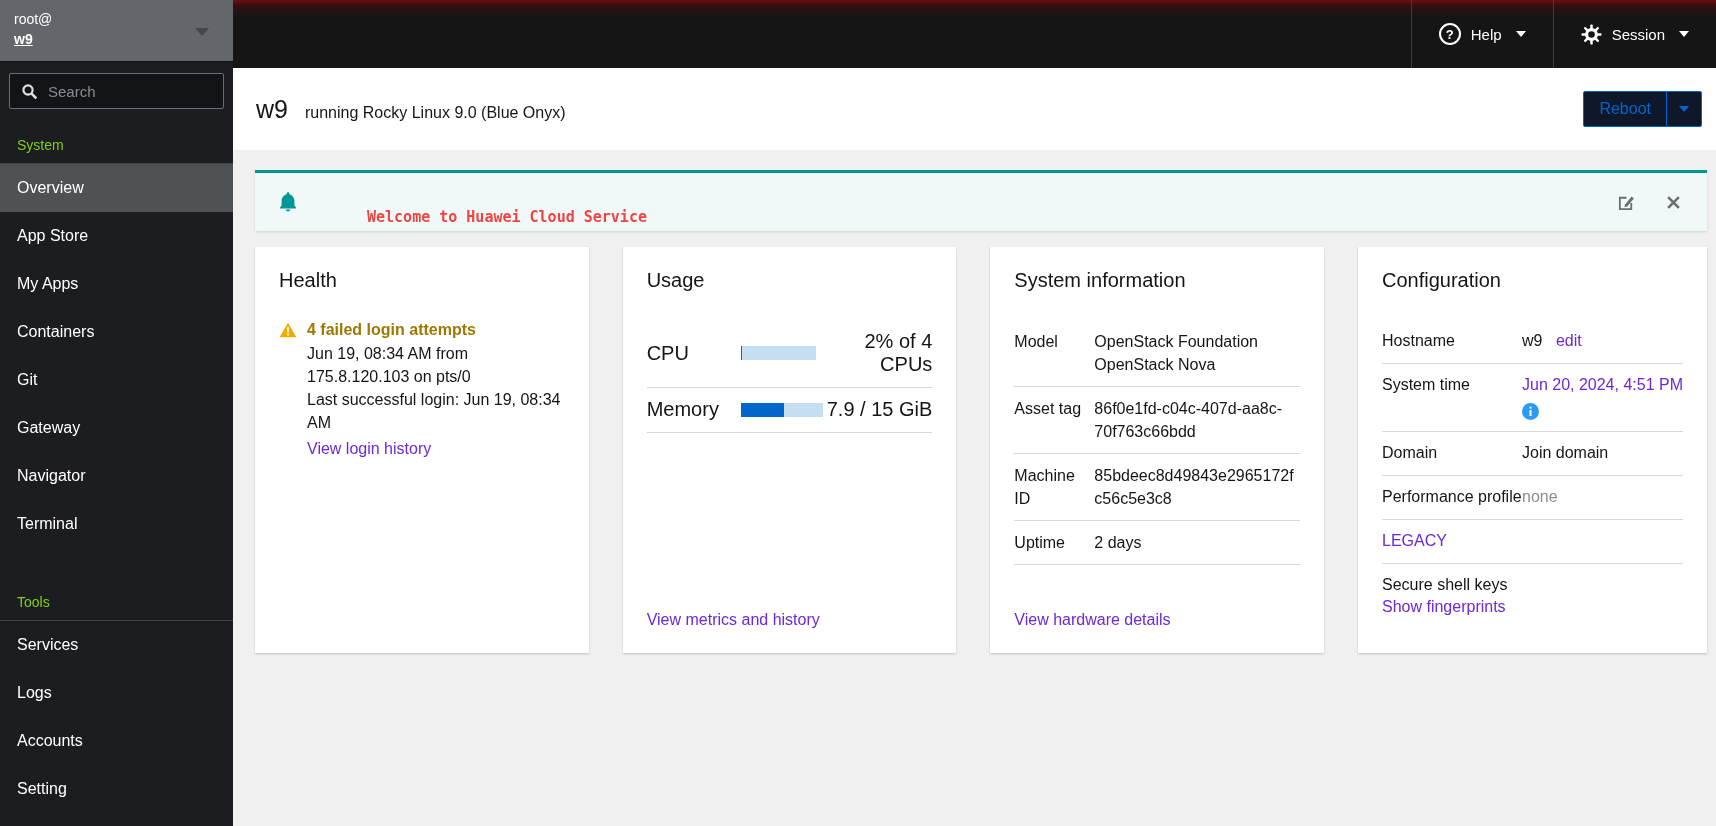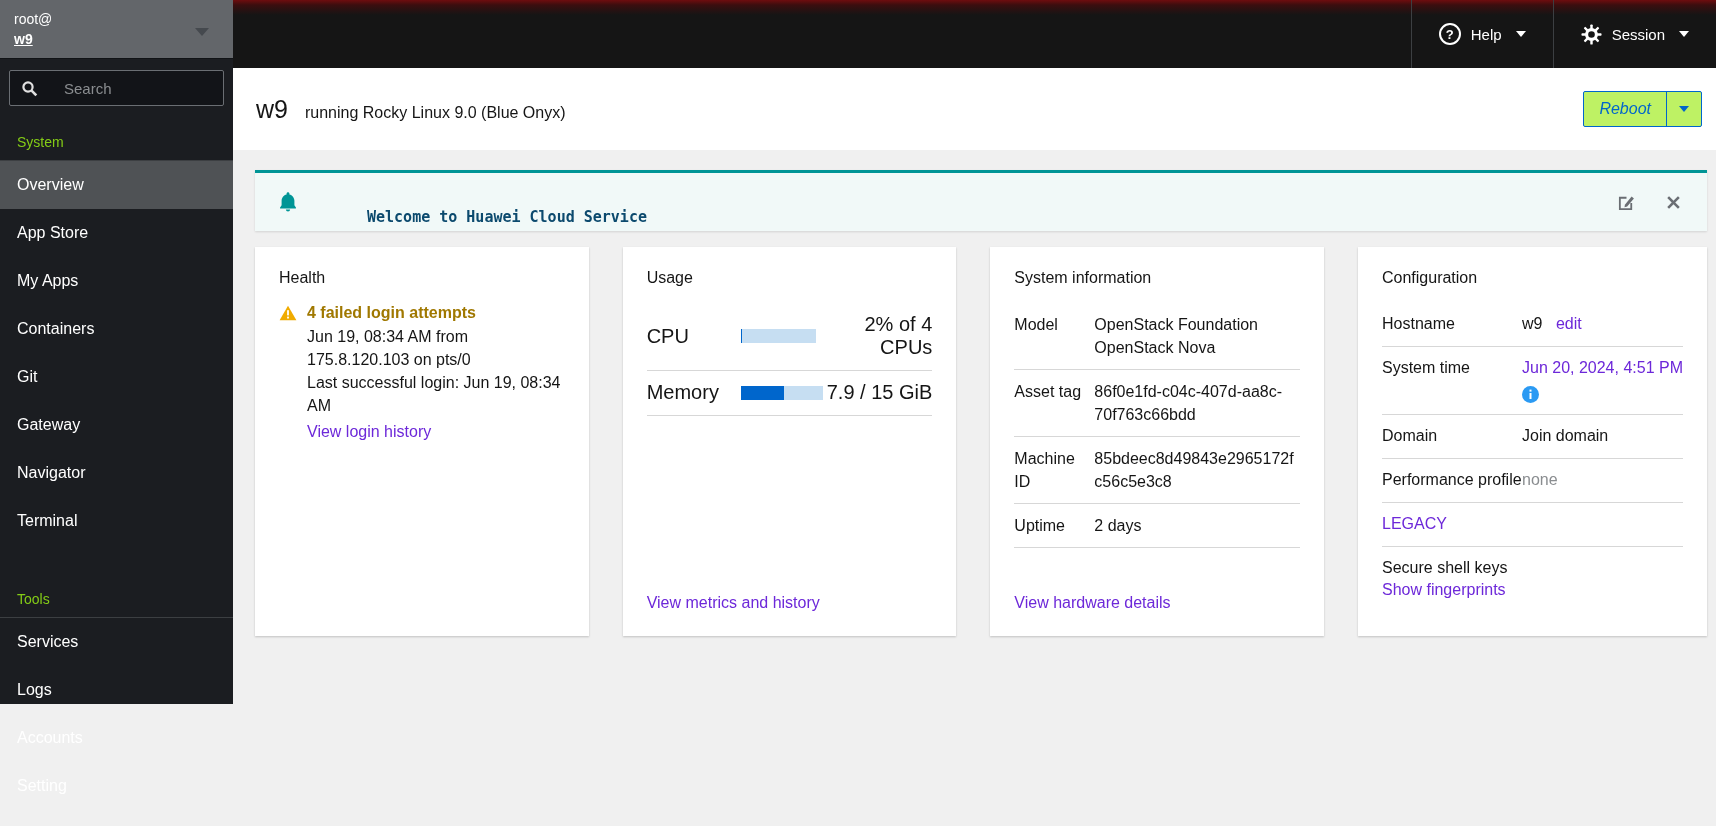--- a/index.html
+++ b/index.html
@@ -6,39 +6,39 @@
   html, body { width: 1716px; height: 826px; overflow: hidden; }
   body {
     font-family: "Liberation Sans", sans-serif;
     background: #f0f0f0;
     color: #151515;
     position: relative;
   }
 
   
   .sidebar {
-    position: absolute; left: 0; top: 0; width: 233px; height: 704px;
+    position: absolute; left: 0; top: 0; width: 233px; height: 826px;
     background: #1b1d21; z-index: 5; display: flex; flex-direction: column;
   }
   .user-block {
     height: 62px; background: #63666a; color: #fff;
     padding: 9px 14px; position: relative; cursor: pointer;
     border-bottom: 1px solid #111316;
   }
   .user-line1 { font-size: 14px; line-height: 20px; }
   .user-line2 { font-size: 14px; line-height: 20px; text-decoration: underline; font-weight: bold; }
   .user-caret {
     position: absolute; right: 24px; top: 28px;
     width: 0; height: 0; border-left: 7px solid transparent;
     border-right: 7px solid transparent; border-top: 8px solid #45494e;
   }
   .search-wrap { padding: 11px 9px 4px 9px; }
   .search-box {
     height: 36px; border: 1px solid #6a6e73; background: #121418;
-    display: flex; align-items: center; gap: 26px; padding: 0 11px;
+    display: flex; align-items: center; gap: 10px; padding: 0 11px;
     border-radius: 2px; cursor: text;
   }
   .search-box .ph { color: #8a8d90; font-size: 15px; }
   .nav { margin-top: 16px; }
   .nav-section-label { color: #84cc16; font-size: 14px; padding: 8px 17px 10px; }
   .nav-divider { border-bottom: 1px solid #3c3f42; }
   .nav-item {
     color: #fff; font-size: 16px; line-height: 22px;
     padding: 13px 17px; cursor: pointer;
   }
@@ -71,21 +71,21 @@
   
   .page-header {
     position: absolute; left: 233px; right: 0; top: 68px; height: 82px;
     background: #fff; display: flex; align-items: center; padding: 0 14px 0 23px;
   }
   .title-wrap { display: flex; align-items: baseline; gap: 17px; }
   .host-title { font-size: 25px; font-weight: 400; }
   .host-subtitle { font-size: 16px; }
   .reboot-group {
     margin-left: auto; display: flex; height: 36px;
-    border: 1px solid #0066cc; border-radius: 2px; background: #bef264; font-style: italic;
+    border: 1px solid #0066cc; border-radius: 2px; background: #0f172a;
   }
   .reboot-main {
     padding: 0 15px; color: #0066cc; font-size: 16px;
     display: flex; align-items: center; cursor: pointer;
   }
   .reboot-caret-seg {
     width: 35px; border-left: 1px solid #0066cc;
     display: grid; place-items: center; cursor: pointer;
   }
   .caret-down-blue {
@@ -101,35 +101,35 @@
 
   
   .banner {
     background: #f1f9f8; border-top: 3px solid #009596;
     height: 61px; display: flex; align-items: center;
     padding: 0 26px 0 23px; box-shadow: 0 1px 2px rgba(3,3,3,0.12);
     margin-bottom: 16px;
   }
   .banner-title {
     font-family: "DejaVu Sans Mono", monospace; font-weight: bold;
-    font-size: 15px; color: #0c4a6e; margin-left: 69px; margin-top: 30px;
+    font-size: 15px; color: #ef4444; margin-left: 69px; margin-top: 30px;
   }
   .banner-actions { margin-left: auto; display: flex; gap: 30px; align-items: center; }
   .banner-actions .ic { cursor: pointer; display: grid; place-items: center; }
 
   
   .cards {
     display: grid; grid-template-columns: repeat(4, 1fr); gap: 34px;
     height: 367px;
   }
   .card {
     background: #fff; box-shadow: 0 1px 2px rgba(3,3,3,0.2);
     padding: 22px 24px 24px; display: flex; flex-direction: column;
   }
-  .card-title { font-size: 16px; font-weight: 400; margin-bottom: 16px; }
+  .card-title { font-size: 20px; font-weight: 400; margin-bottom: 28px; }
   a.link, .link { color: #6d28d9; font-size: 16px; text-decoration: none; cursor: pointer; }
   .card-footer-link { margin-top: auto; }
 
   
   .alert-row { display: flex; gap: 10px; align-items: flex-start; }
   .alert-title { font-size: 16px; font-weight: bold; color: #a07800; line-height: 20px; }
   .alert-body { margin-left: 28px; font-size: 16px; line-height: 23px; margin-top: 2px; }
   .alert-body .detail { margin-bottom: 0; }
   .alert-body .link { display: inline-block; margin-top: 3px; }
 

